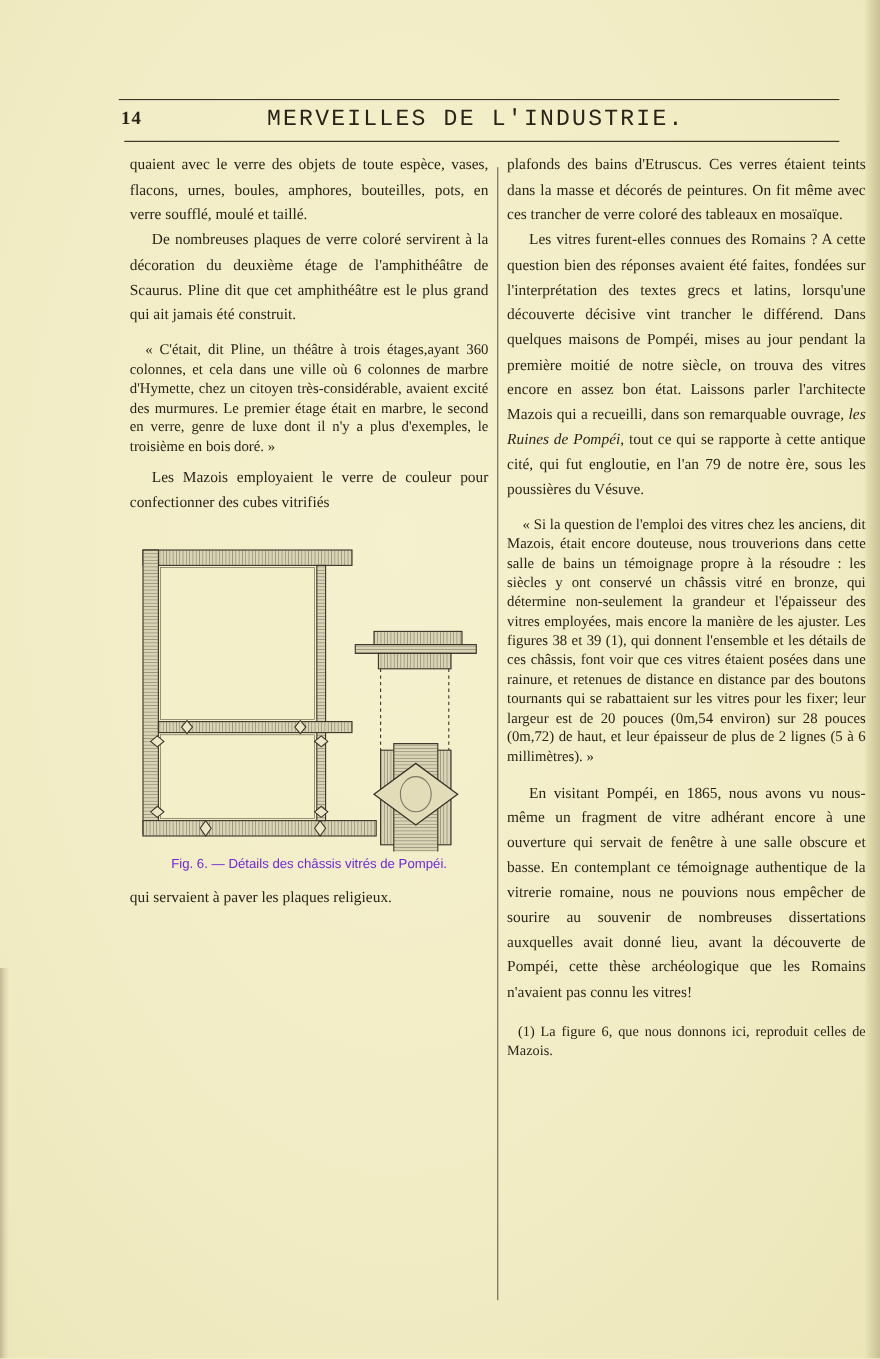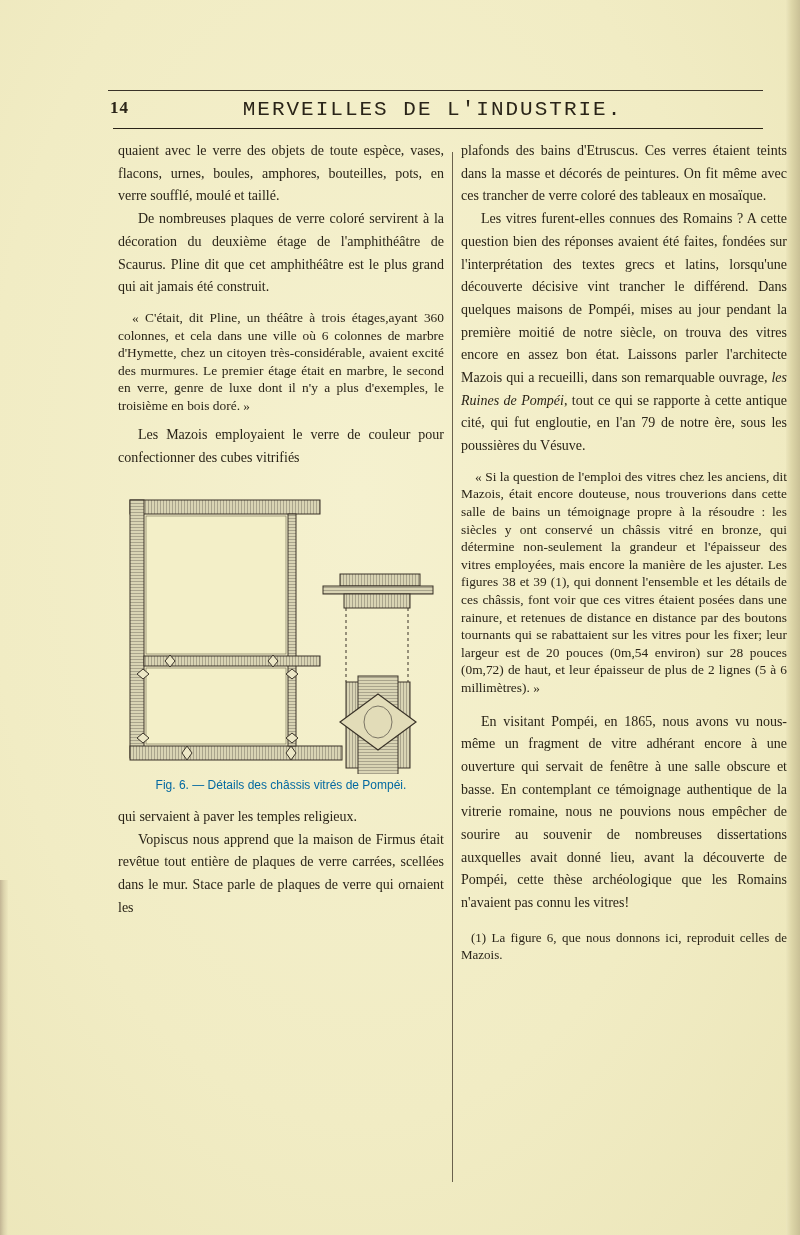--- a/index.html
+++ b/index.html
@@ -48,21 +48,21 @@
       background: #6a614c;
     }
     p { margin: 0; text-align: justify; }
     .body-text { font-size: 14px; line-height: 22.7px; }
     .indent { text-indent: 20px; }
     .quote { font-size: 13.4px; line-height: 17.6px; margin-top: 10px; margin-bottom: 10px; }
     .quote.indent { text-indent: 14px; }
     .footnote { font-size: 13px; line-height: 17px; margin-top: 14px; text-indent: 10px; }
     .caption {
       font-family: "Liberation Sans", "DejaVu Sans", sans-serif;
-      font-size: 12px; text-align: center; margin: 4px 0 14px 0; color: #0369a1;
+      font-size: 12px; text-align: center; margin: 4px 0 14px 0; color: #6d28d9;
     }
     .figure { position: relative; width: 326px; height: 292px; margin-top: 12px; }
     .figure svg { position: absolute; left: 0; top: 0; }
     em { font-style: italic; }
   </style>
 </head>
 <body>
 
 <div class="page-tint"></div>
 <div class="binding-left"></div>
@@ -125,22 +125,21 @@
       <line x1="290" y1="126" x2="290" y2="200" stroke="#3a3328" stroke-dasharray="3,3"></line>
 
       <rect x="228" y="200" width="64" height="86" fill="url(#hatch)" stroke="#3a3328" stroke-width="1"></rect>
       <rect x="240" y="194" width="40" height="100" fill="url(#hatchH)" stroke="#3a3328" stroke-width="1"></rect>
       <path d="M222 240 L260 212 L298 240 L260 268 Z" fill="#e2dcb8" stroke="#3a3328" stroke-width="1.2"></path>
       <ellipse cx="260" cy="240" rx="14" ry="16" fill="none" stroke="#7a7464" stroke-width="1"></ellipse>
     </svg>
   </div>
   <div class="caption">Fig. 6. — Détails des châssis vitrés de Pompéi.</div>
 
-  <p class="body-text">qui servaient à paver les temples religieux.</p>
-  <p class="body-text indent">Vopiscus nous apprend que la maison de Firmus était revêtue tout entière de plaques de verre carrées, scellées dans le mur. Stace parle de plaques de verre qui ornaient les</p>
+  <p class="body-text">qui servaient à paver les plaques religieux.</p>
 </div>
 
 <div class="col col-right">
   <p class="body-text">plafonds des bains d'Etruscus. Ces verres étaient teints dans la masse et décorés de peintures. On fit même avec ces trancher de verre coloré des tableaux en mosaïque.</p>
   <p class="body-text indent"><span>Les vitres furent-elles connues des Romains ? A cette question bien des réponses avaient été faites, fondées sur l'interprétation des textes grecs et latins, lorsqu'une découverte décisive vint trancher le différend. Dans quelques maisons de Pompéi, mises au jour pendant la première moitié de notre siècle, on trouva des vitres encore en assez bon état. Laissons parler l'architecte Mazois qui a recueilli, dans son remarquable ouvrage,</span> <em>les Ruines de Pompéi</em><span>, tout ce qui se rapporte à cette antique cité, qui fut engloutie, en l'an 79 de notre ère, sous les poussières du Vésuve.</span></p>
   <p class="quote indent">« Si la question de l'emploi des vitres chez les anciens, dit Mazois, était encore douteuse, nous trouverions dans cette salle de bains un témoignage propre à la résoudre : les siècles y ont conservé un châssis vitré en bronze, qui détermine non-seulement la grandeur et l'épaisseur des vitres employées, mais encore la manière de les ajuster. Les figures 38 et 39 (1), qui donnent l'ensemble et les détails de ces châssis, font voir que ces vitres étaient posées dans une rainure, et retenues de distance en distance par des boutons tournants qui se rabattaient sur les vitres pour les fixer; leur largeur est de 20 pouces (0m,54 environ) sur 28 pouces (0m,72) de haut, et leur épaisseur de plus de 2 lignes (5 à 6 millimètres). »</p>
   <p class="body-text indent" style="margin-top:14px">En visitant Pompéi, en 1865, nous avons vu nous-même un fragment de vitre adhérant encore à une ouverture qui servait de fenêtre à une salle obscure et basse. En contemplant ce témoignage authentique de la vitrerie romaine, nous ne pouvions nous empêcher de sourire au souvenir de nombreuses dissertations auxquelles avait donné lieu, avant la découverte de Pompéi, cette thèse archéologique que les Romains n'avaient pas connu les vitres!</p>
   <p class="footnote">(1) La figure 6, que nous donnons ici, reproduit celles de Mazois.</p>
 </div>
 

